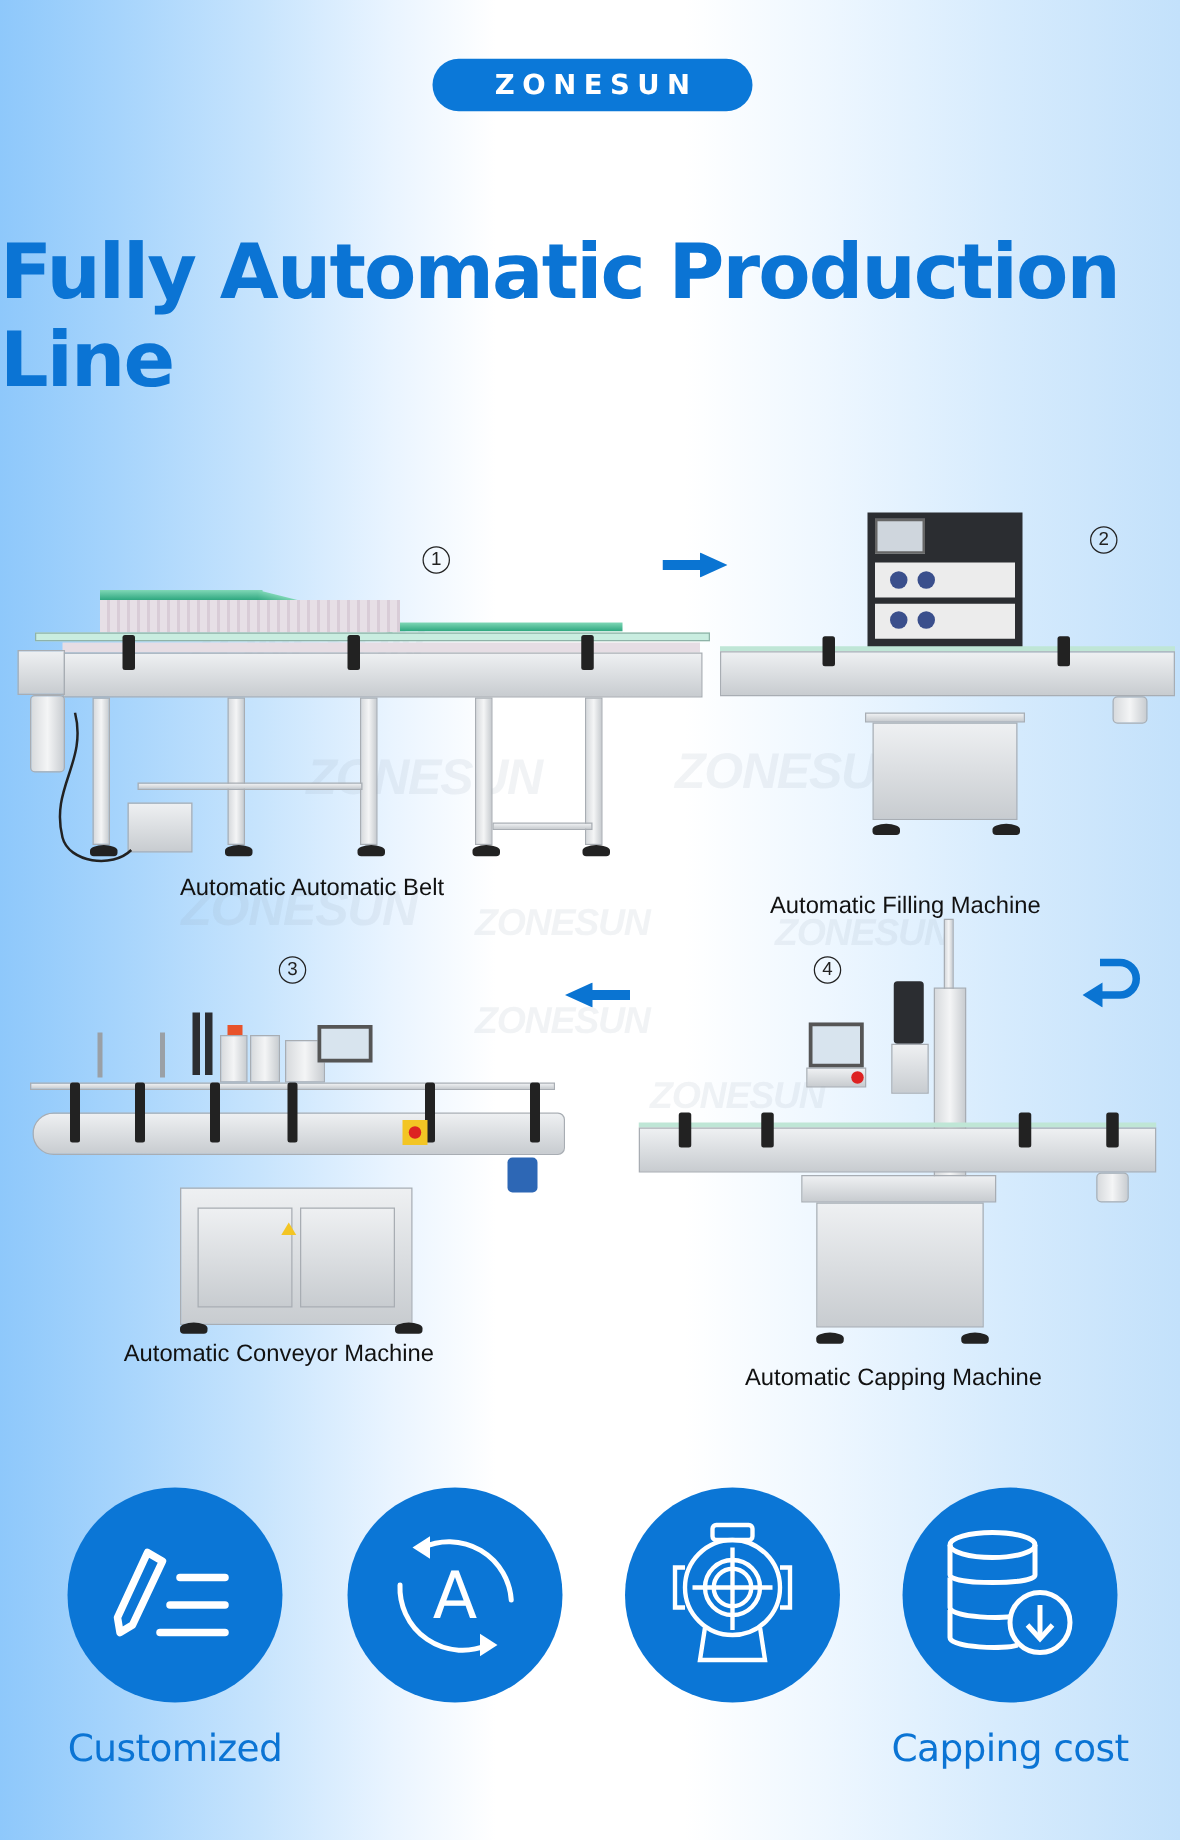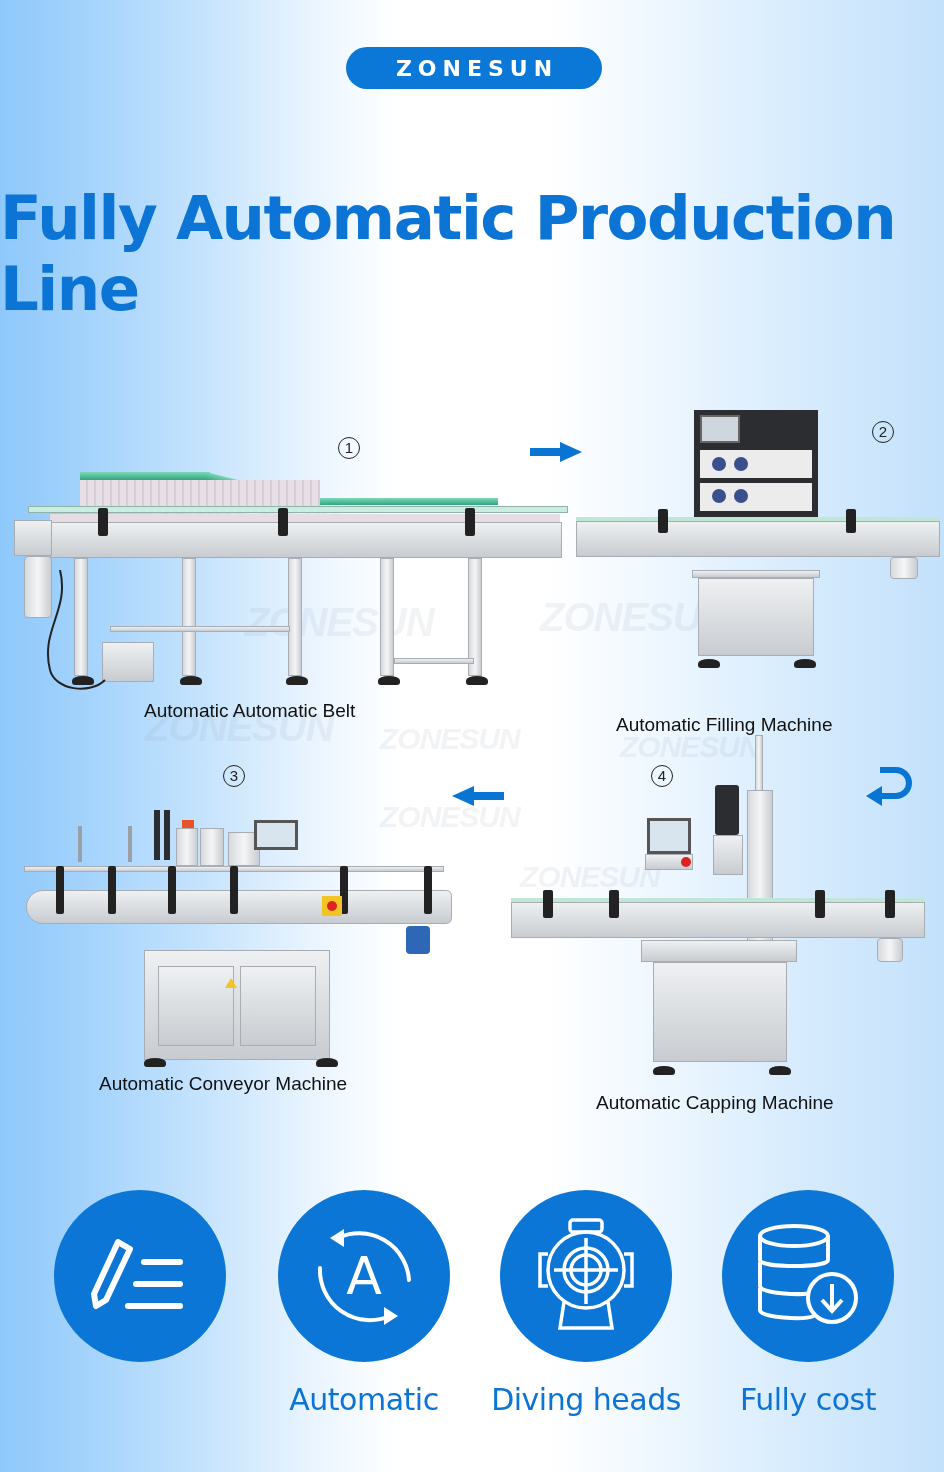--- a/index.html
+++ b/index.html
@@ -242,64 +242,63 @@
   <div class="circle">
     <svg width="100" height="80" viewBox="0 0 100 80">
       <g fill="none" stroke="#fff" stroke-width="6" stroke-linejoin="round" stroke-linecap="round">
         <path d="M28 6 L40 13 L16 64 L6 70 L4 58 Z"></path>
         <line x1="54" y1="26" x2="90" y2="26"></line>
         <line x1="46" y1="48" x2="90" y2="48"></line>
         <line x1="38" y1="70" x2="90" y2="70"></line>
       </g>
     </svg>
   </div>
+  <div class="label">Customized</div>
 </div>
 
 <div class="feature" style="left:278px;">
   <div class="circle">
     <svg width="120" height="120" viewBox="0 0 120 120">
       <g fill="none" stroke="#fff" stroke-width="4" stroke-linecap="round">
         <path d="M34 22 A50 50 0 0 1 105 64"></path>
         <path d="M86 100 A50 50 0 0 1 16 52"></path>
       </g>
       <polygon points="26,22 40,13 40,31" fill="#fff"></polygon>
       <polygon points="94,100 80,91 80,109" fill="#fff"></polygon>
       <text x="60" y="78" text-anchor="middle" fill="#fff" font-family="DejaVu Sans, sans-serif" font-size="52">A</text>
     </svg>
   </div>
-  <div class="label">Automatic</div>
 </div>
 
 <div class="feature" style="left:500px;">
   <div class="circle">
     <svg width="120" height="120" viewBox="0 0 120 120">
       <g fill="none" stroke="#fff" stroke-width="3.5">
         <rect x="44" y="4" width="32" height="12" rx="3"></rect>
         <circle cx="60" cy="54" r="38"></circle>
         <circle cx="60" cy="54" r="22"></circle>
         <circle cx="60" cy="54" r="15"></circle>
         <line x1="28" y1="54" x2="92" y2="54"></line>
         <line x1="60" y1="22" x2="60" y2="88"></line>
         <path d="M22 38 H14 V70 H22"></path>
         <path d="M98 38 H106 V70 H98"></path>
         <path d="M38 86 L34 112 H86 L82 86"></path>
       </g>
     </svg>
   </div>
-  <div class="label">Diving heads</div>
 </div>
 
 <div class="feature" style="left:722px;">
   <div class="circle">
     <svg width="120" height="120" viewBox="0 0 120 120">
       <g fill="none" stroke="#fff" stroke-width="4">
         <ellipse cx="46" cy="20" rx="34" ry="10"></ellipse>
         <path d="M12 20 V44 C12 52 80 52 80 44 V20"></path>
         <path d="M12 46 V70 C12 78 58 80 66 76"></path>
         <path d="M12 72 V94 C12 102 56 104 66 100"></path>
         <circle cx="84" cy="82" r="24" fill="#0b76d6"></circle>
         <line x1="84" y1="68" x2="84" y2="94"></line>
         <polyline points="74,84 84,95 94,84"></polyline>
       </g>
     </svg>
   </div>
-  <div class="label">Fully cost</div>
+  <div class="label">Capping cost</div>
 </div>
 
 </body></html>

